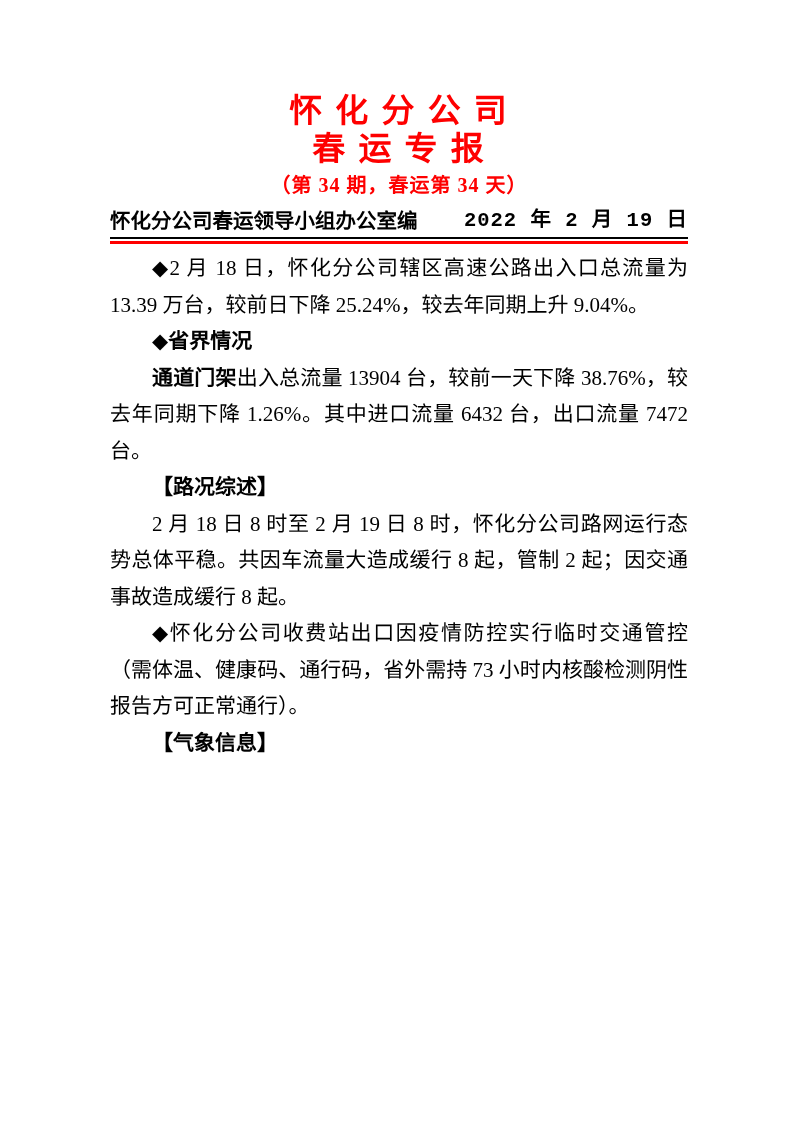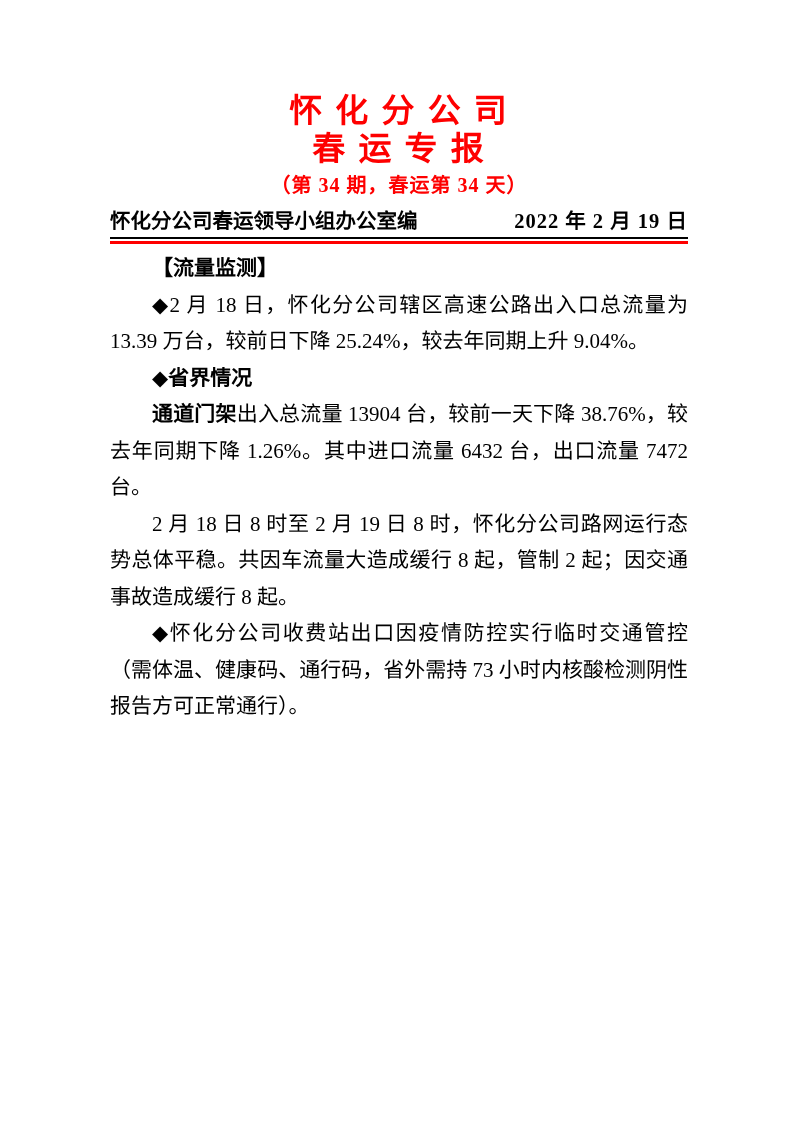--- a/index.html
+++ b/index.html
@@ -45,21 +45,21 @@
     margin-top: 11px;
     display: flex;
     justify-content: space-between;
     align-items: center;
     font-weight: bold;
     font-size: 20.5px;
     line-height: 24px;
     text-align: left;
   }
   .byline .editor { font-family: "Liberation Serif", "DejaVu Serif", serif; }
-  .byline .date   { font-family: Liberation Serif, serif; letter-spacing: 1px; }
+  .byline .date   { font-family: Liberation Mono, monospace; letter-spacing: 1px; }
   .rule-black {
     margin-top: 4px;
     height: 1.5px;
     background: #000000;
   }
   .rule-red {
     margin-top: 2px;
     height: 3.5px;
     background: #fe0000;
   }
@@ -108,32 +108,33 @@
     <div class="byline">
       <span class="editor">怀化分公司春运领导小组办公室编</span>
       <span class="date">2022 年 2 月 19 日</span>
     </div>
     <div class="rule-black"></div>
     <div class="rule-red"></div>
   </header>
 
   <main class="doc-body">
 
-    <h2 class="sec-heading">【流量监测】</h2>
 
     <p class="body-para">◆2 月 18 日，怀化分公司辖区高速公路出入口总流量为 13.39 万台，较前日下降 25.24%，较去年同期上升 9.04%。</p>
 
     <h3 class="sub-heading">◆省界情况</h3>
 
 
     <p class="body-para">
       <span class="gantry-lead">通道门架</span><span>出入总流量 13904 台，较前一天下降 38.76%，较去年同期下降 1.26%。其中进口流量 6432 台，出口流量 7472 台。</span>
     </p>
 
+    <h2 class="sec-heading">【路况综述】</h2>
 
     <p class="body-para">2 月 18 日 8 时至 2 月 19 日 8 时，怀化分公司路网运行态势总体平稳。共因车流量大造成缓行 8 起，管制 2 起；因交通事故造成缓行 8 起。</p>
 
     <p class="body-para">◆怀化分公司收费站出口因疫情防控实行临时交通管控（需体温、健康码、通行码，省外需持 73 小时内核酸检测阴性报告方可正常通行）。</p>
 
+    <h2 class="sec-heading">【气象信息】</h2>
 
   </main>
 
 </div>
 
 </body></html>

